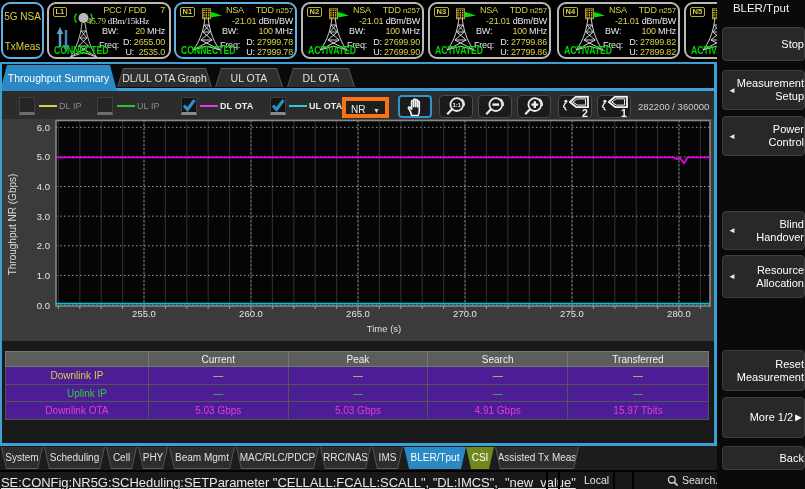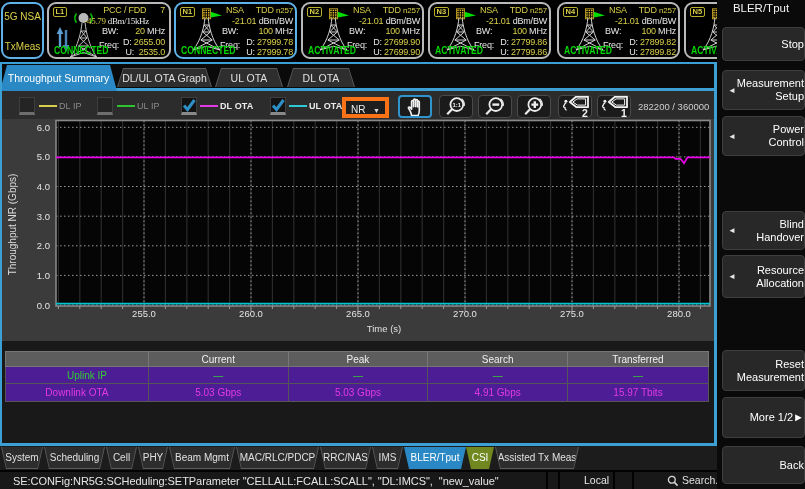--- a/index.html
+++ b/index.html
@@ -356,20 +356,27 @@
 <div class="abs" style="left:2px;top:341px;width:712px;height:102px;background:#191919;"></div>
 <table class="abs" style="left:5px;top:351px;width:704px;border-collapse:collapse;background:#4c1d95;" cellspacing="0">
  <tbody>
         <tr style="background:#5d5d5d;height:15px;">
   <td style="width:143px;border-color:#777;"></td>
   <td style="width:140px;border-color:#777;color:#f0f0f0;">Current</td>
   <td style="width:140px;border-color:#777;color:#f0f0f0;">Peak</td>
   <td style="width:140px;border-color:#777;color:#f0f0f0;">Search</td>
   <td style="width:141px;border-color:#777;color:#f0f0f0;">Transferred</td>
  </tr>
+ <tr style="height:18px;">
+          <td class="yel">Downlink IP</td>
+          <td class="yel">―</td>
+          <td class="yel">―</td>
+          <td class="yel">―</td>
+          <td class="yel">―</td>
+        </tr>
  <tr style="height:17px;">
           <td style="color:#33cc33;padding-left:20px;">Uplink IP</td>
           <td style="color:#33cc33;">―</td>
           <td style="color:#33cc33;">―</td>
           <td style="color:#33cc33;">―</td>
           <td style="color:#33cc33;">―</td>
         </tr>
  <tr style="height:18px;margin-top:29px;">
           <td style="color:#e23ae2;">Downlink OTA</td>
           <td style="color:#e23ae2;">5.03 Gbps</td>
@@ -407,34 +414,34 @@
     <div class="btabo" style="left:404px;width:62px;background:#2a89c5;">
       <div class="btabi" style="background:#2a89c5;color:#fff;">BLER/Tput</div>
     </div>
     <div class="btabo" style="left:466px;width:28px;background:#70881f;">
       <div class="btabi" style="background:#70881f;color:#fff;">CSI</div>
     </div>
     <div class="btabo" style="left:495px;width:84px;text-align:center;">
       <div class="btabi">Assisted Tx Meas</div>
     </div>
 <div class="abs" style="left:0;top:470px;width:717px;height:19px;background:#181818;border-top:2px solid #020202;box-sizing:border-box;">
-  <div class="abs" style="left:13px;top:3px;font-size:11px;letter-spacing:-0.05px;color:#e6e6e6;white-space:pre;">SE:CONFig:NR5G:SCHeduling:SETParameter "CELLALL:FCALL:SCALL", "DL:IMCS",  "new_value"</div>
+  <div class="abs" style="left:1px;top:3px;font-size:13px;letter-spacing:-0.05px;color:#e6e6e6;white-space:pre;text-decoration:underline;">SE:CONFig:NR5G:SCHeduling:SETParameter "CELLALL:FCALL:SCALL", "DL:IMCS",  "new_value"</div>
   <div class="abs" style="left:546px;top:0;width:2px;height:17px;background:#020202;"></div>
   <div class="abs" style="left:558px;top:0;width:2px;height:17px;background:#020202;"></div>
   <div class="abs" style="left:584px;top:2px;font-size:10.5px;color:#e6e6e6;">Local</div>
   <div class="abs" style="left:613px;top:0;width:2px;height:17px;background:#020202;"></div>
   <div class="abs" style="left:632px;top:0;width:2px;height:17px;background:#020202;"></div>
   <svg class="abs" style="left:667px;top:3px;" width="12" height="12" viewBox="0 0 12 12">
         <circle cx="4.8" cy="4.8" r="3.4" fill="none" stroke="#d8d8d8" stroke-width="1.3"></circle>
         <path d="M7.4 7.4 L10.6 10.6" stroke="#d8d8d8" stroke-width="1.5"></path>
       </svg>
   <div class="abs" style="left:682px;top:2px;font-size:10.5px;color:#e0e0e0;">Search...</div>
 </div>
 <div class="abs" style="left:717px;top:0;width:88px;height:489px;background:#0a0a0a;"></div>
 <div class="abs" style="left:717px;top:2px;width:88px;text-align:center;font-size:11.5px;color:#f2f2f2;">BLER/Tput</div>
 <div class="rbtn" style="top:27px;height:34px;">Stop</div>
 <div class="rbtn" style="top:70px;height:40px;"><span class="arr">◄</span>Measurement<br>Setup</div>
 <div class="rbtn" style="top:116px;height:40px;"><span class="arr">◄</span>Power<br>Control</div>
 <div class="rbtn" style="top:211px;height:39px;"><span class="arr">◄</span>Blind<br>Handover</div>
 <div class="rbtn" style="top:255px;height:43px;"><span class="arr">◄</span>Resource<br>Allocation</div>
 <div class="rbtn" style="top:350px;height:41px;">Reset<br>Measurement</div>
 <div class="rbtn" style="top:397px;height:41px;">More 1/2►</div>
-<div class="rbtn" style="top:446px;height:38px;">Back</div>
+<div class="rbtn" style="top:446px;height:24px;">Back</div>
 </div>
 </body></html>

